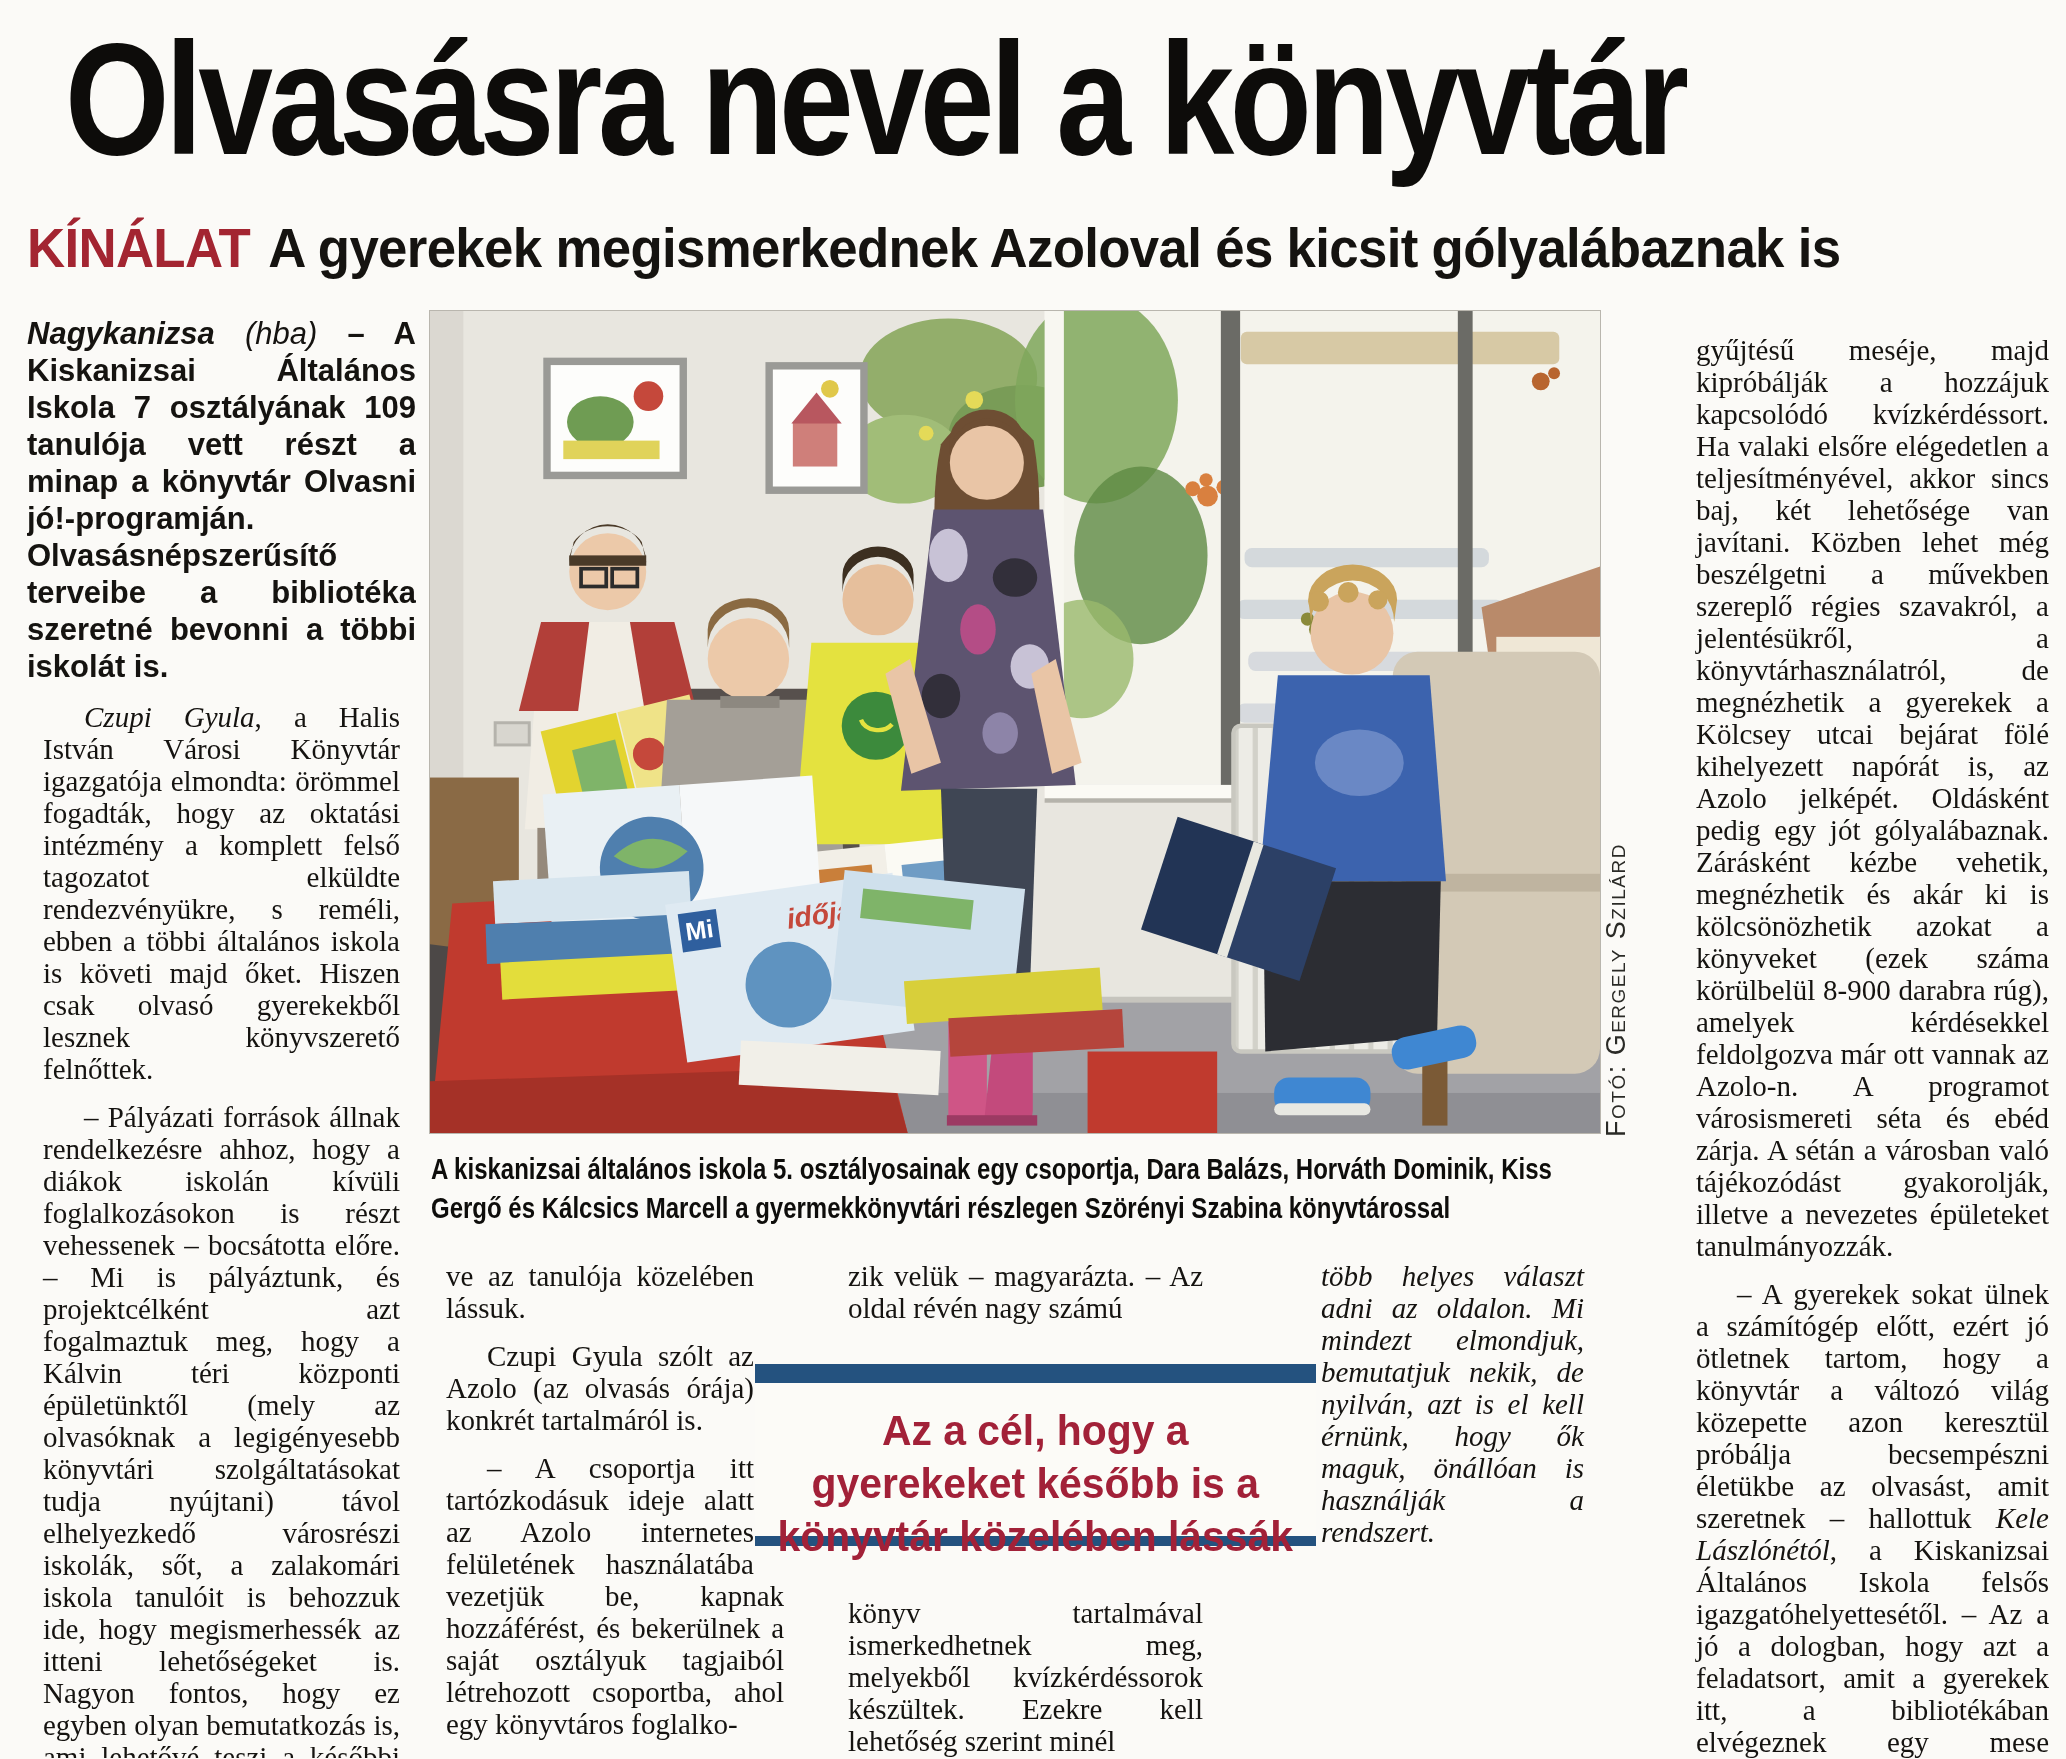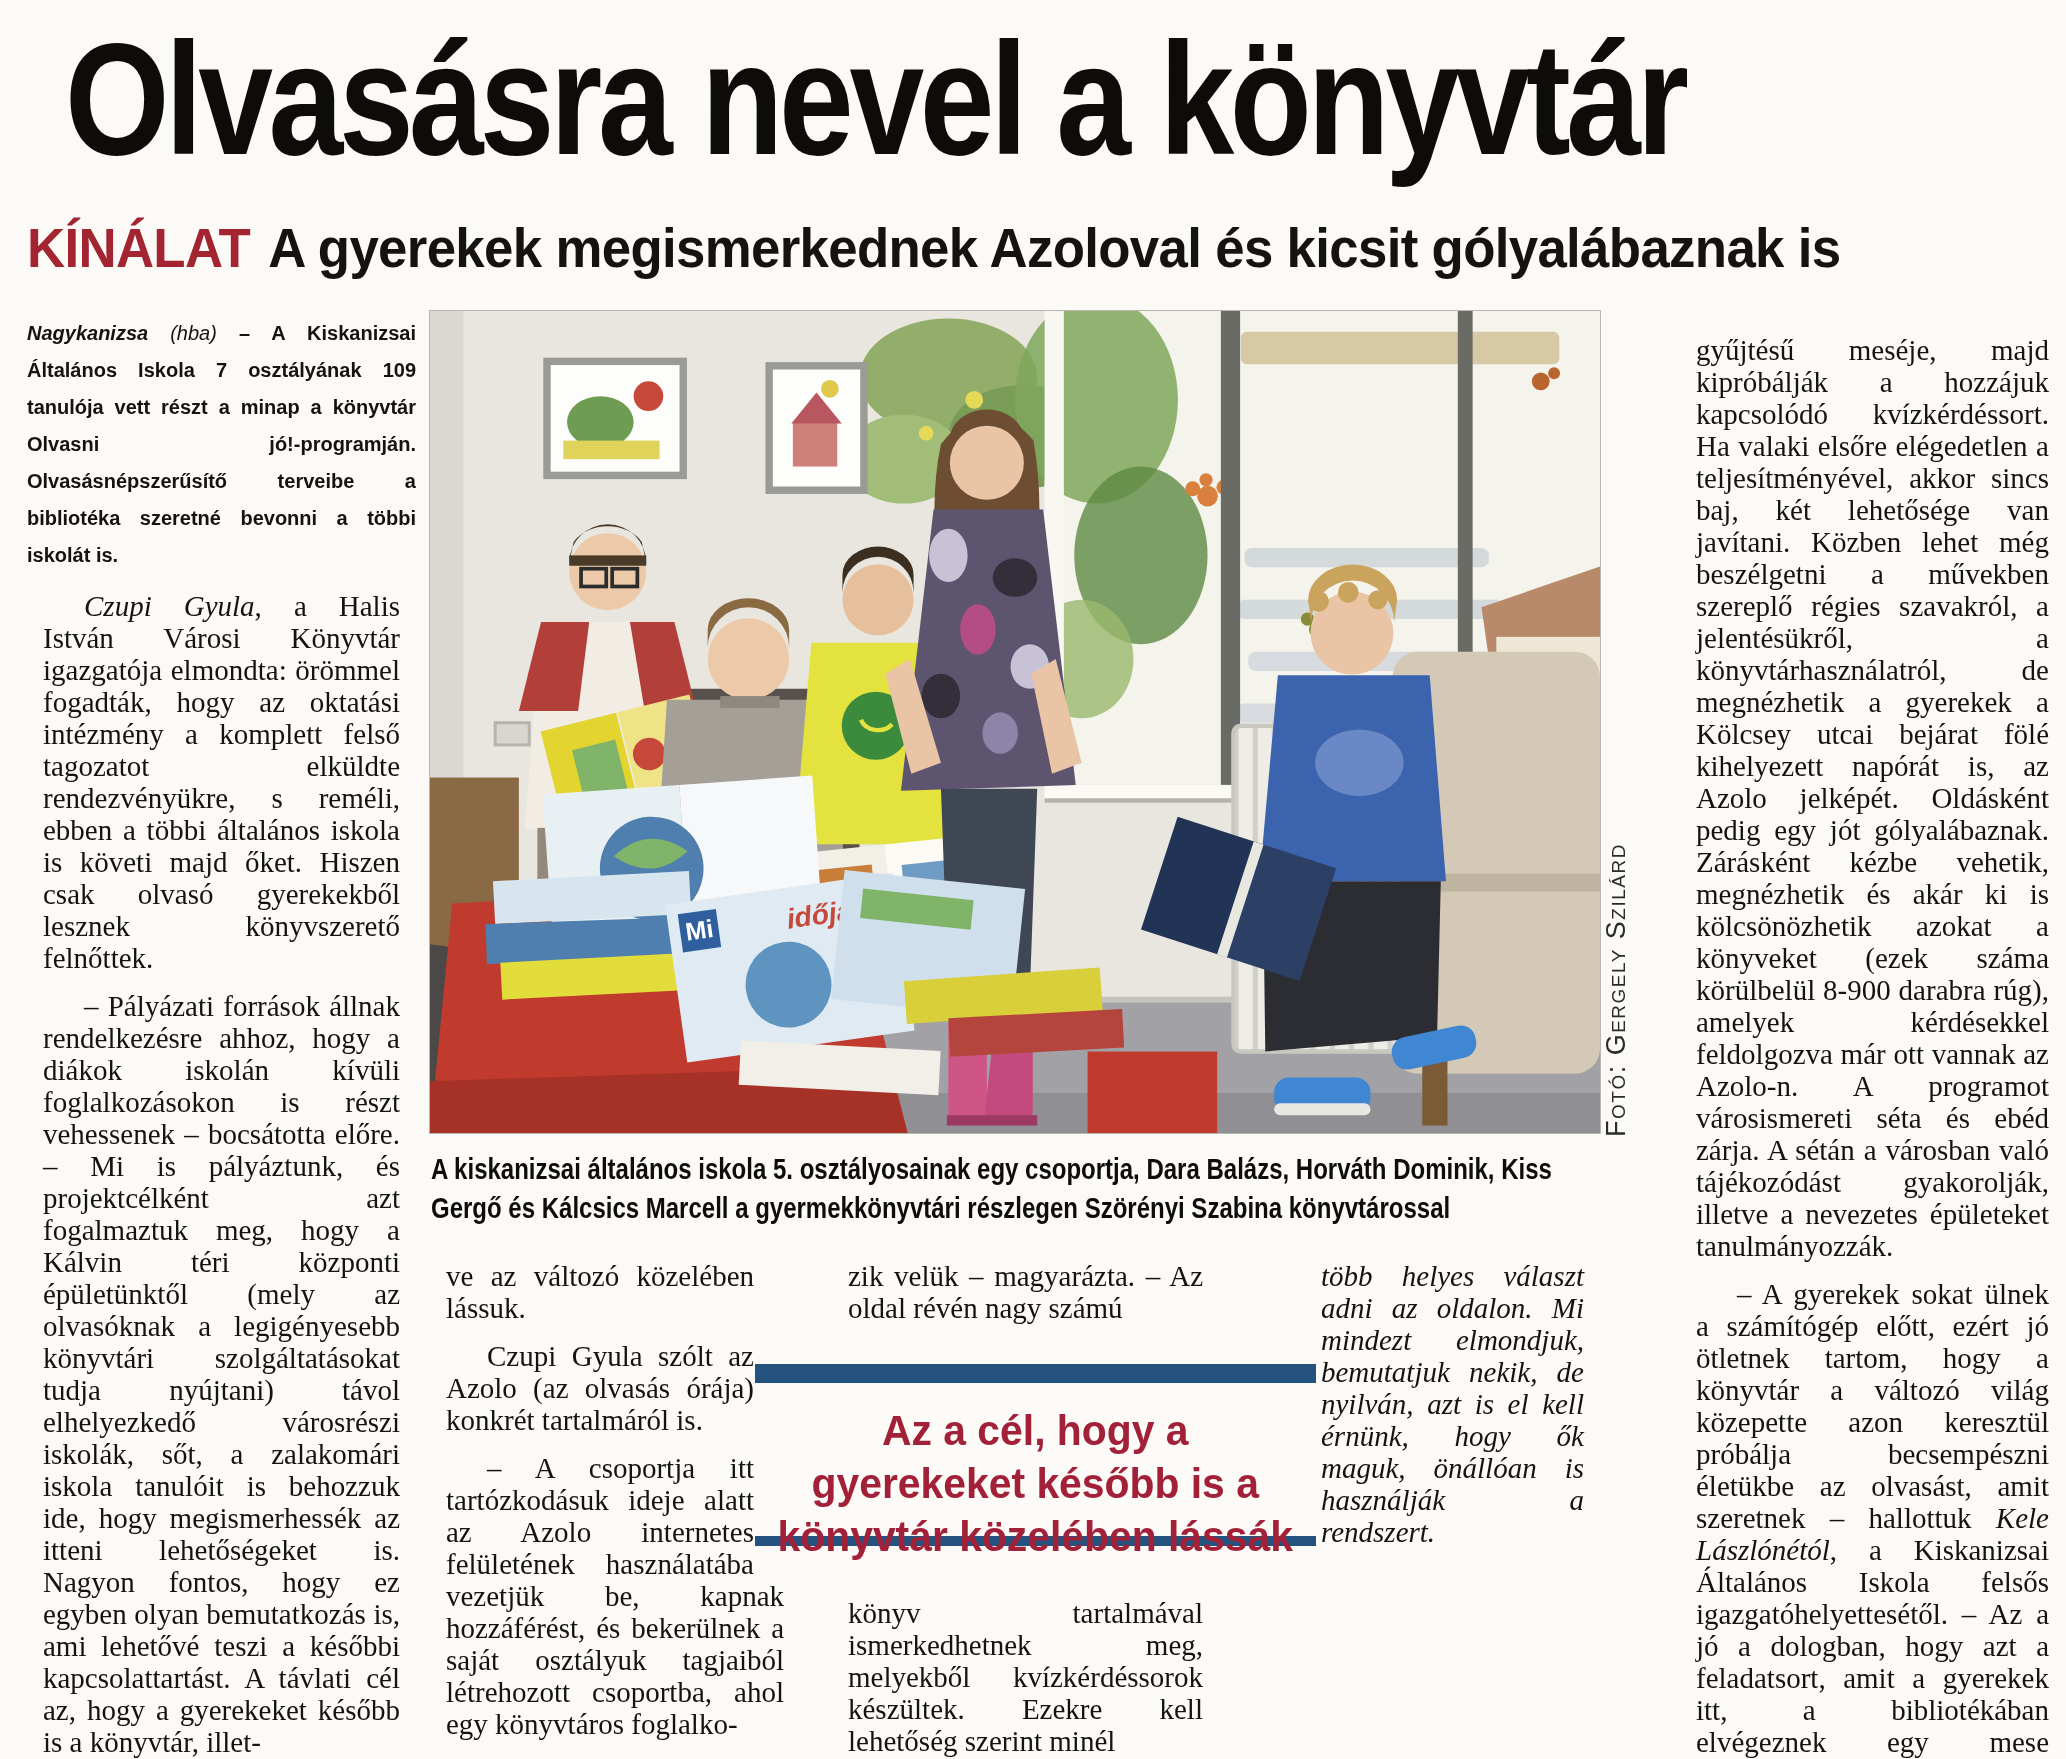--- a/index.html
+++ b/index.html
@@ -13,21 +13,21 @@
     transform:scaleX(0.84);transform-origin:left top;line-height:185px;}
 
   
   .subhead{left:27px;top:216px;width:2148px;font-family:"Liberation Sans",sans-serif;
     font-weight:bold;font-size:55px;letter-spacing:-0.7px;white-space:nowrap;
     transform:scaleX(0.96);transform-origin:left top;}
   .kicker{color:#a32531;margin-right:19px;}
 
   
   .colbox{overflow:hidden;text-align:justify;font-size:29px;line-height:32px;}
-  .leadpar{font-family:"Liberation Sans",sans-serif;font-weight:bold;font-size:20px;
+  .leadpar{font-family:"Liberation Sans",sans-serif;font-weight:bold;font-size:31px;
     line-height:37px;text-align:justify;margin:0 0 13.3px 0;}
   .leadloc{font-style:italic;}
   .leadsig{font-weight:normal;font-style:italic;}
   p.body{margin:16px;}
   p.ind{text-indent:41px;}
   .it{font-style:italic;}
 
   
   .caption{left:431px;top:1149px;width:1463px;font-family:"Liberation Sans",sans-serif;
     font-weight:bold;font-size:30px;line-height:39px;color:#0e0d0b;
@@ -279,21 +279,21 @@
       </g>
     </svg>
   </div>
 
   <div class="abs credit">Fotó: Gergely Szilárd</div>
 
   <div class="abs caption">A kiskanizsai általános iskola 5. osztályosainak egy csoportja, Dara Balázs, Horváth Dominik, Kiss Gergő és Kálcsics Marcell a gyermekkönyvtári részlegen Szörényi Szabina könyvtárossal</div>
 
   <div class="abs colbox" style="left:430px;top:1244px;width:370px;height:515px;">
     <div class="qspace-r"></div>
-    <p class="body">ve az változó közelében lássuk.</p>
+    <p class="body">ve az tanulója közelében lássuk.</p>
     <p class="body ind">Czupi Gyula szólt az Azolo (az olvasás órája) konkrét tartalmáról is.</p>
     <p class="body ind">– A csoportja itt tartózkodásuk ideje alatt az Azolo internetes felületének használatába vezetjük be, kapnak hozzáférést, és bekerülnek a saját osztályuk tagjaiból létrehozott csoportba, ahol egy könyvtáros foglalko-</p>
   </div>
 
   <div class="abs colbox" style="left:832px;top:1244px;width:387px;height:122px;">
     <p class="body">zik velük – magyarázta. – Az oldal révén nagy számú</p>
   </div>
   <div class="abs colbox" style="left:832px;top:1581px;width:387px;height:178px;">
     <p class="body">könyv tartalmával ismerkedhetnek meg, melyekből kvízkérdéssorok készültek. Ezekre kell lehetőség szerint minél</p>
   </div>

